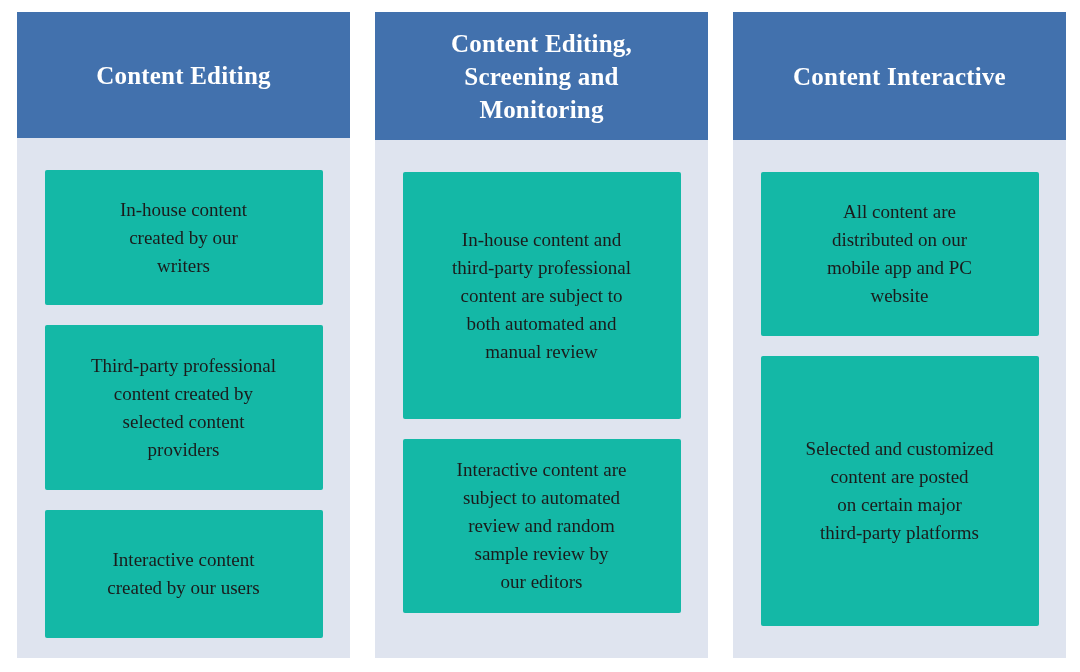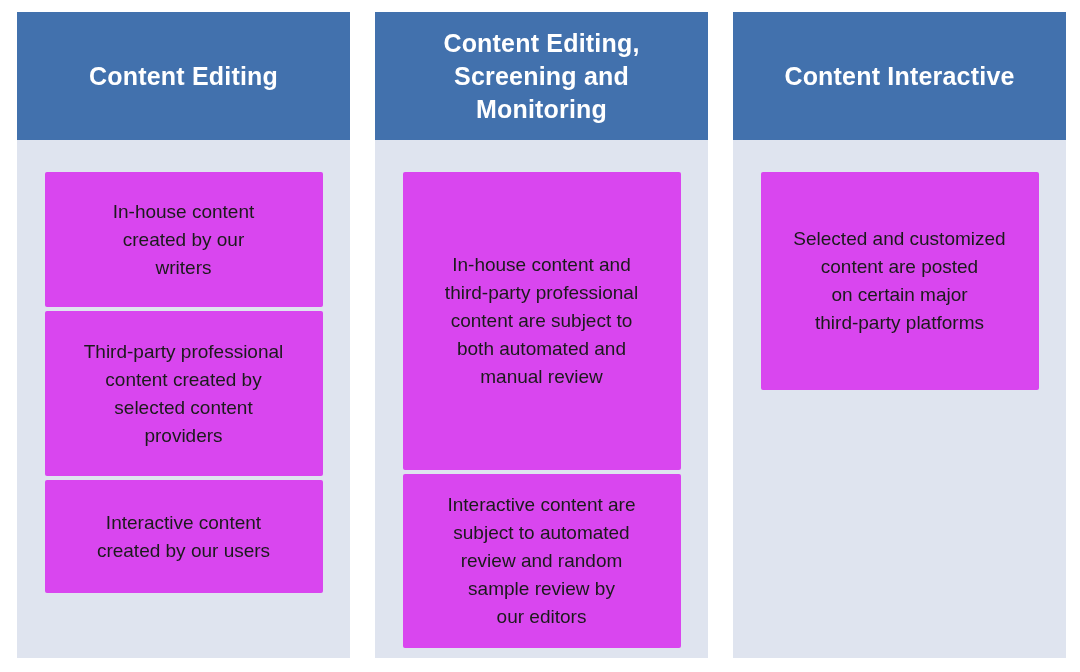--- a/index.html
+++ b/index.html
@@ -17,20 +17,21 @@
     display: flex;
     padding: 12px 14px 14px 17px;
     gap: 25px;
   }
 
   .column {
     width: 333px;
     flex: 0 0 333px;
     display: flex;
     flex-direction: column;
+    font-family: Liberation Serif, serif;
   }
 
   .col-header {
     height: 128px;
     background: #4271ad;
     display: flex;
     align-items: center;
     justify-content: center;
     text-align: center;
   }
@@ -48,45 +49,45 @@
     flex: 1;
     background: #dfe4ef;
     display: flex;
     flex-direction: column;
     align-items: center;
     padding-top: 32px;
   }
 
   .card {
     width: 278px;
-    background: #d946ef;
+    background: #14b8a6;
     border-radius: 2px;
     display: flex;
     align-items: center;
     justify-content: center;
     text-align: center;
-    margin-bottom: 4px;
+    margin-bottom: 20px;
     flex: 0 0 auto;
   }
 
   .card-text {
     color: #1b1b1b;
     font-size: 19px;
     line-height: 28px;
     white-space: pre-line;
   }
 
   
   .h135 { height: 135px; }
   .h165 { height: 165px; }
-  .h113 { height: 113px; }
-  .h247 { height: 298px; }
+  .h113 { height: 128px; }
+  .h247 { height: 247px; }
   .h187 { height: 174px; }
   .h164 { height: 164px; }
-  .h270 { height: 218px; }
+  .h270 { height: 270px; }
 </style>
 </head>
 <body>
 
 <div class="canvas">
 
   <section class="column">
     <header class="col-header">
       <span class="col-title">Content Editing</span>
     </header>
@@ -131,20 +132,26 @@
 our editors</span>
       </div>
     </div>
   </section>
 
   <section class="column">
     <header class="col-header">
       <span class="col-title">Content Interactive</span>
     </header>
     <div class="col-body">
+      <div class="card h164">
+        <span class="card-text">All content are
+distributed on our
+mobile app and PC
+website</span>
+      </div>
       <div class="card h270">
         <span class="card-text">Selected and customized
 content are posted
 on certain major
 third-party platforms</span>
       </div>
     </div>
   </section>
 
 </div>

